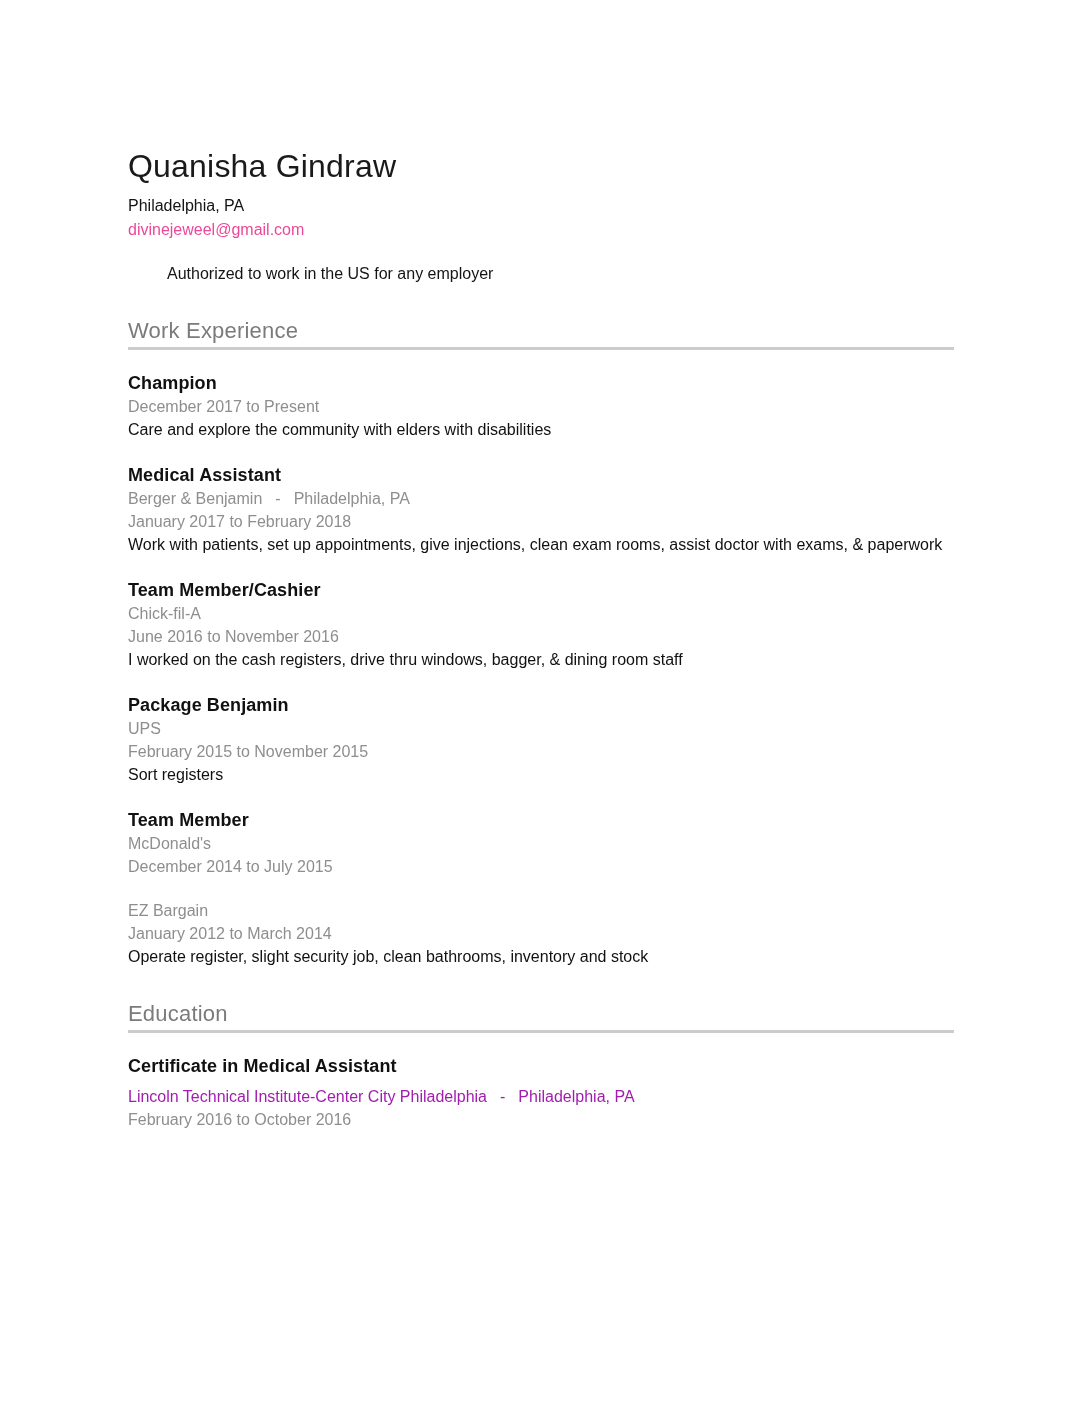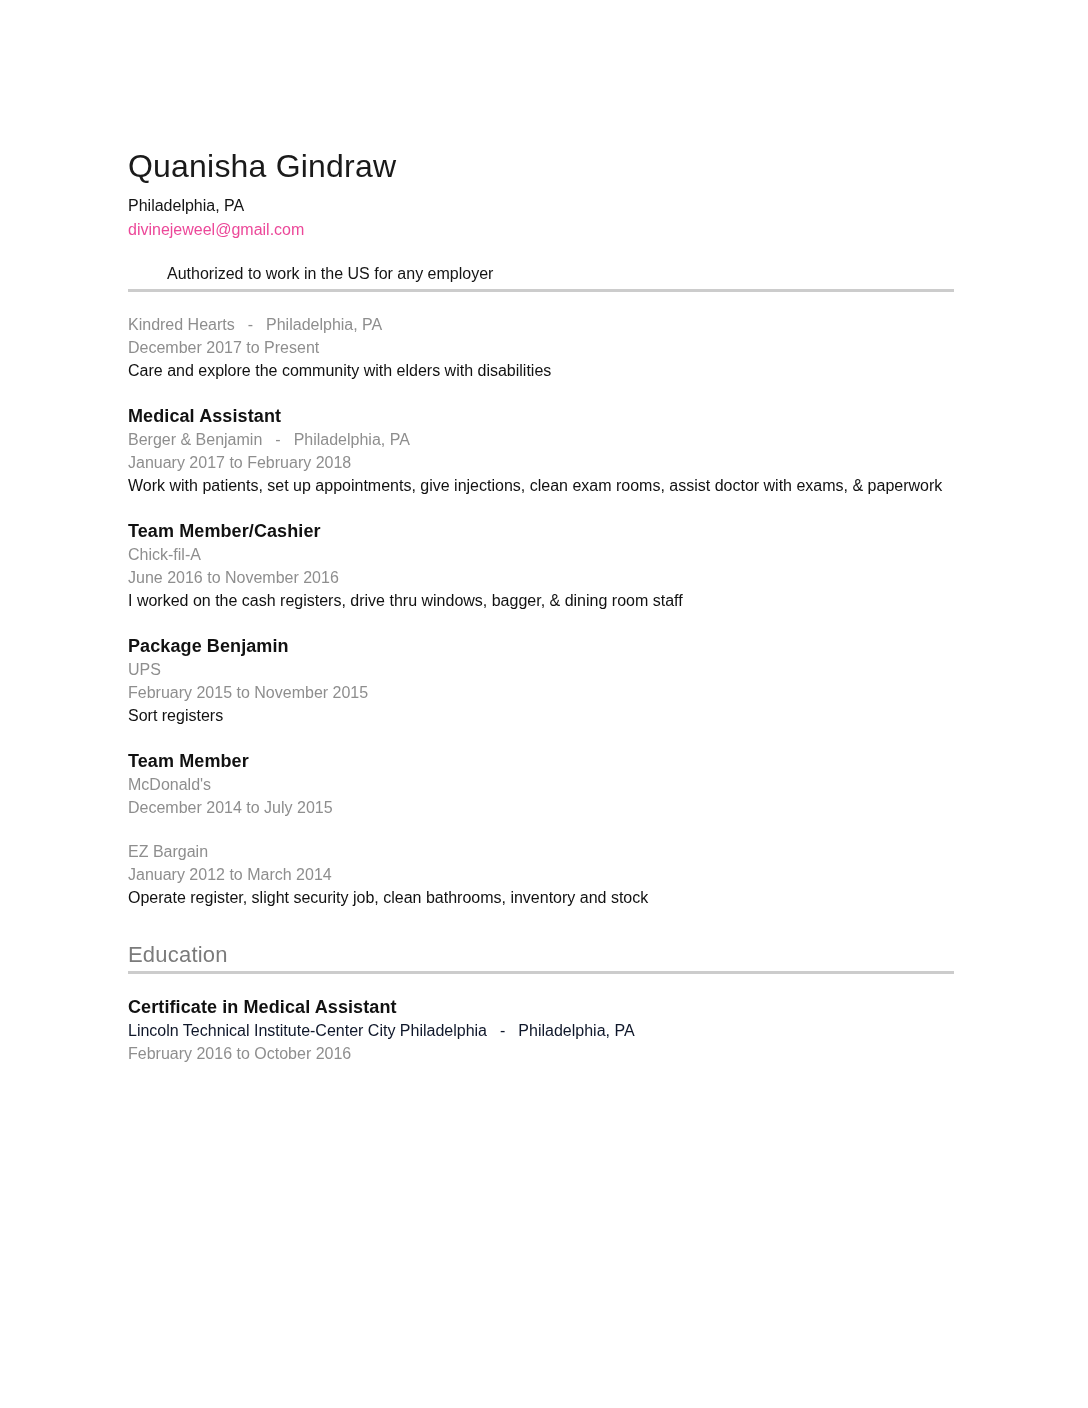--- a/index.html
+++ b/index.html
@@ -62,21 +62,21 @@
     font-weight: 700;
     color: #111111;
     line-height: 24px;
     letter-spacing: 0.1px;
   }
   .meta {
     font-size: 16px;
     color: #8e8e8e;
     line-height: 23px;
   }
-  .meta.dark { color: #0f172a; }
+  .meta.dark { color: #a21caf; margin-top: 7px; }
   .sep { display: inline-block; margin: 0 13px; }
   .desc {
     margin-top: 0;
     font-size: 16px;
     color: #111111;
     line-height: 24px;
     max-width: 830px;
   }
 </style>
 </head>
@@ -87,26 +87,25 @@
   <div>
     <h1 class="name">Quanisha Gindraw</h1>
     <div class="contact-line">Philadelphia, PA</div>
     <div class="contact-line">
       <a class="email-link">divinejeweel@gmail.com</a>
     </div>
     <div class="auth-line">Authorized to work in the US for any employer</div>
   </div>
 
   <div>
+    <div class="section-title">Work Experience</div>
     <div class="section-rule"></div>
 
     <div class="entry">
-      <div class="meta">
-        <span>Kindred Hearts</span><span class="sep">-</span><span>Philadelphia, PA</span>
-      </div>
+      <div class="entry-title">Champion</div>
       <div class="meta">December 2017 to Present</div>
       <div class="desc">Care and explore the community with elders with disabilities</div>
     </div>
 
     <div class="entry">
       <div class="entry-title">Medical Assistant</div>
       <div class="meta">
         <span>Berger &amp; Benjamin</span><span class="sep">-</span><span>Philadelphia, PA</span>
       </div>
       <div class="meta">January 2017 to February 2018</div>

